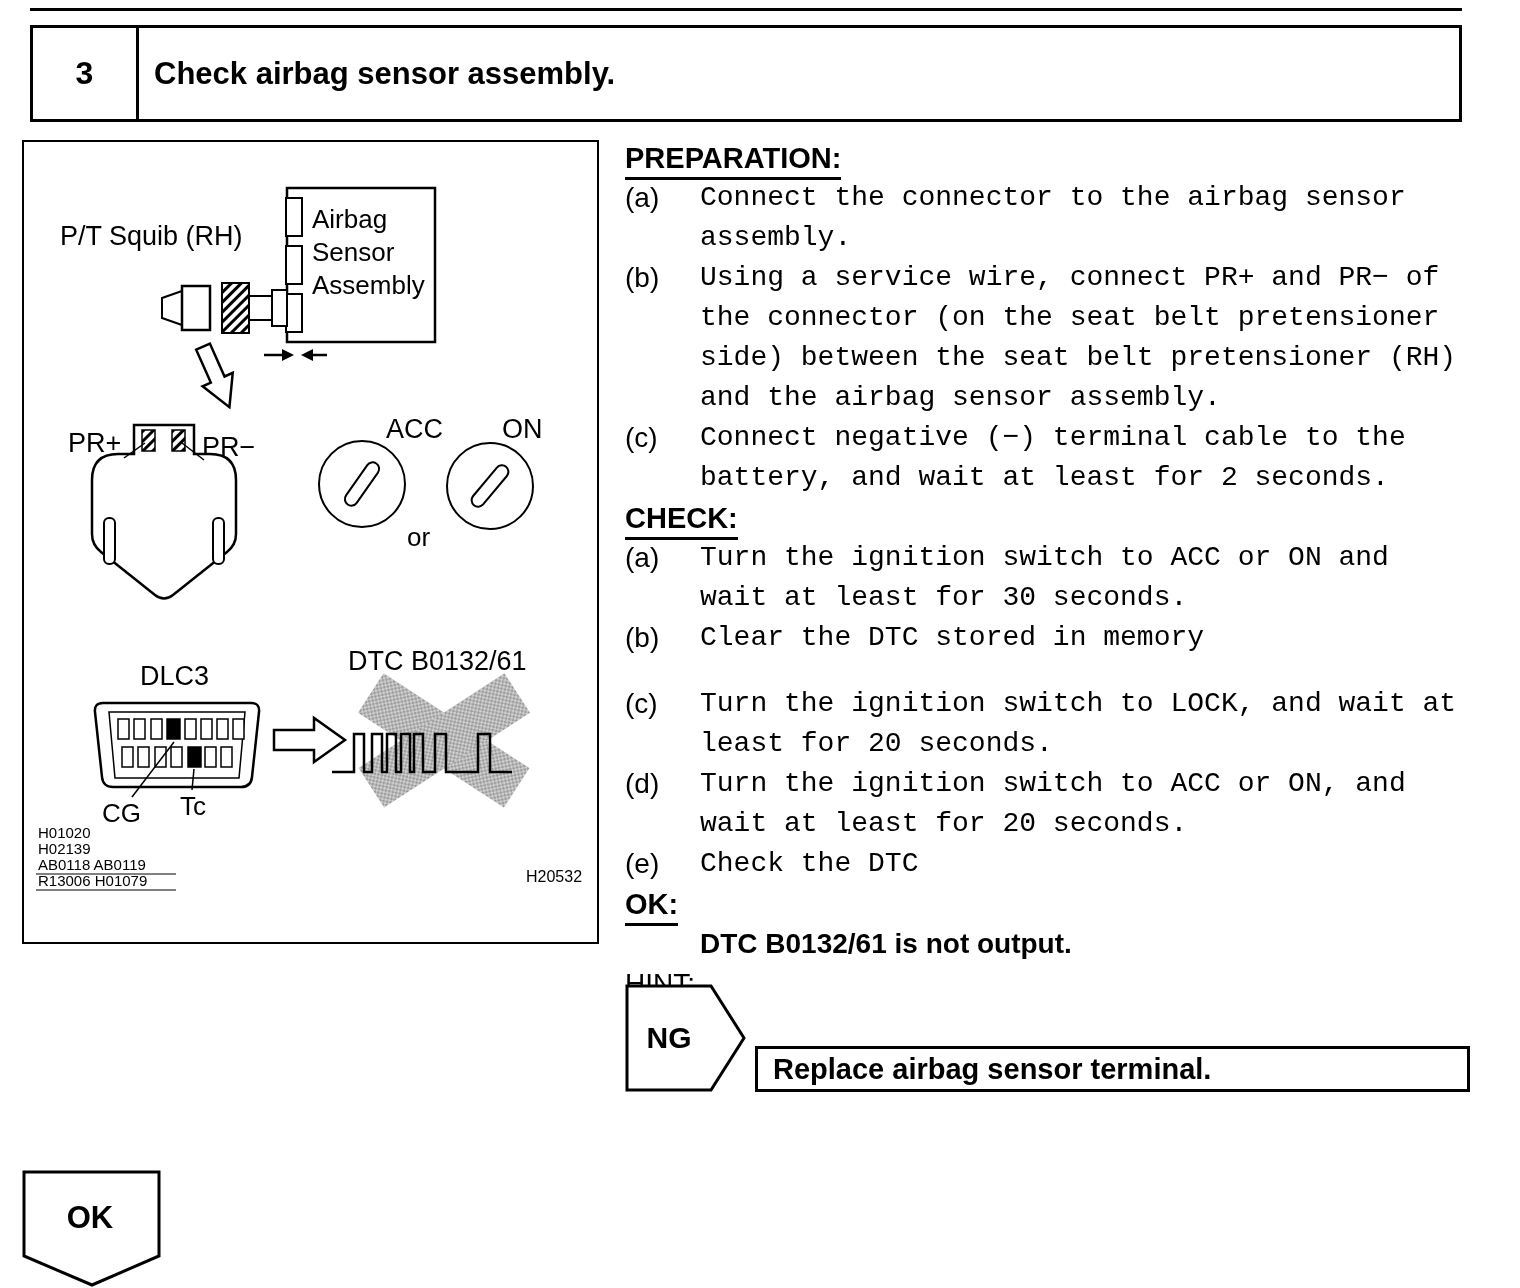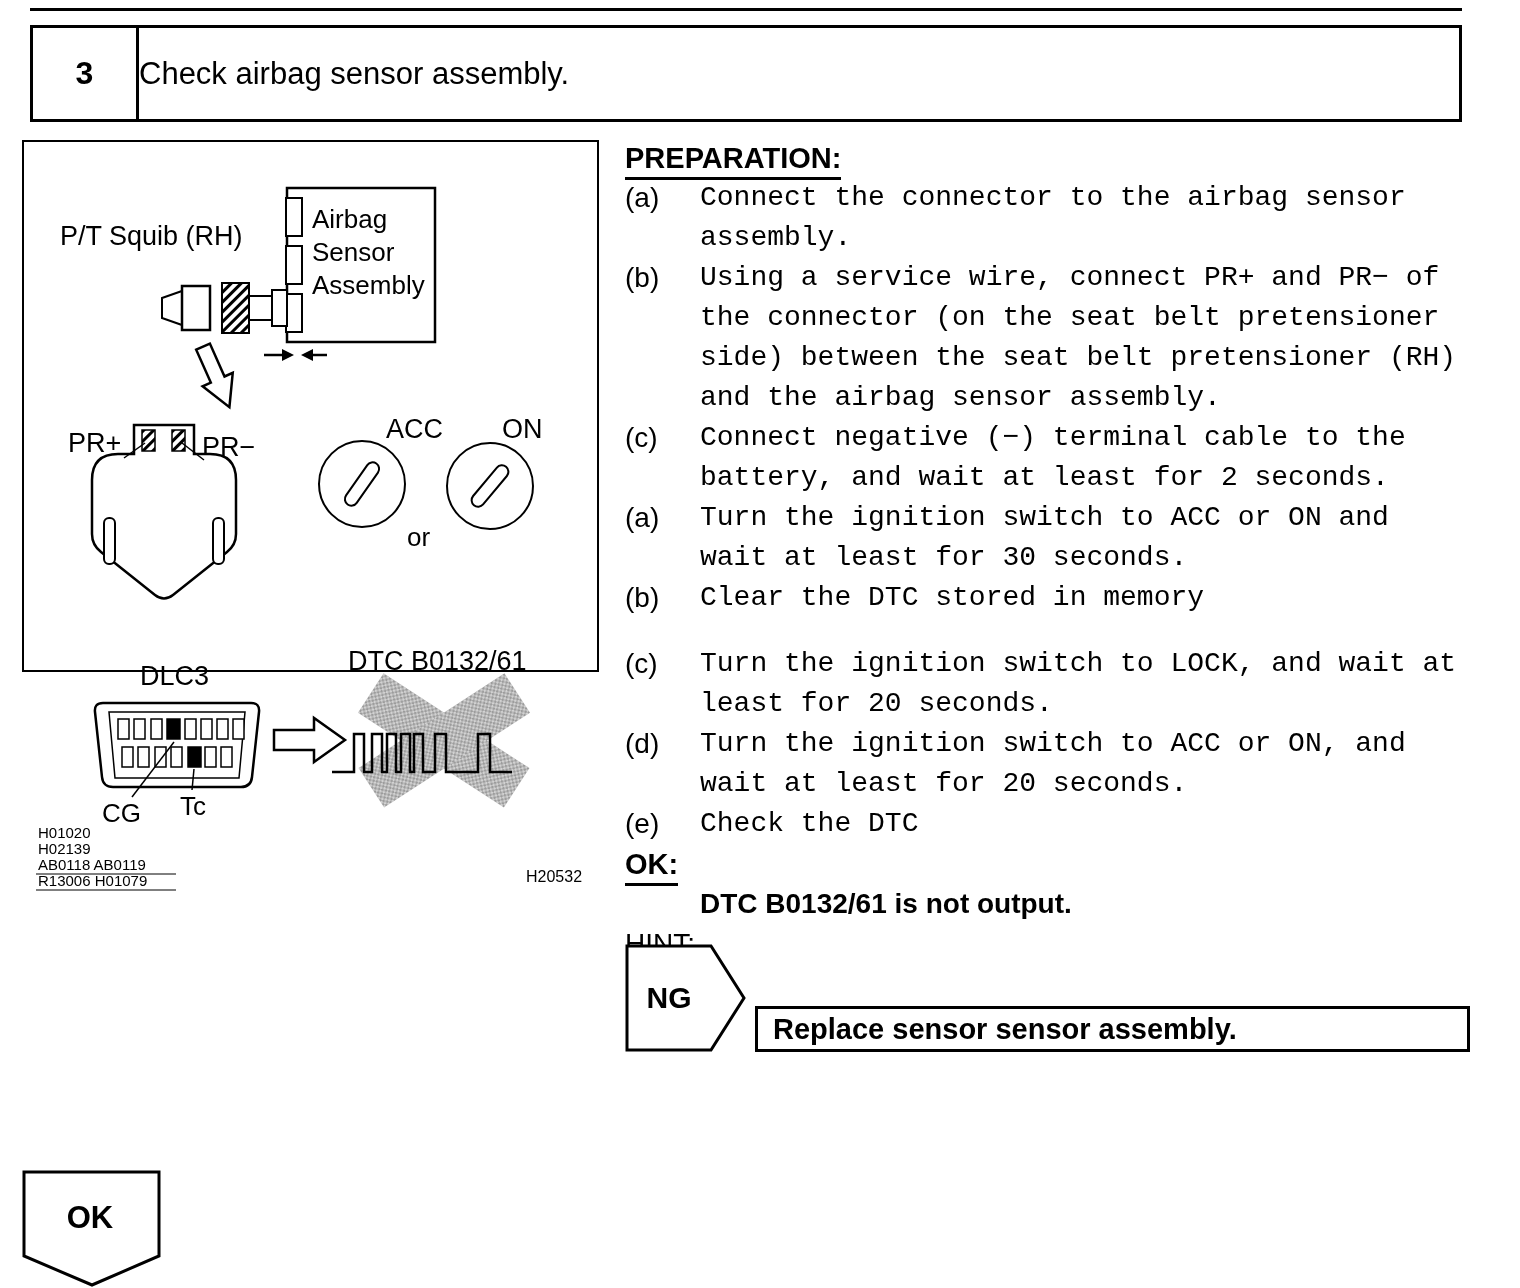--- a/index.html
+++ b/index.html
@@ -19,25 +19,25 @@
     width: 1432px; height: 97px;
     border: 3px solid #000; display: flex;
   }
   .step-cell {
     width: 106px; border-right: 3px solid #000;
     display: flex; align-items: center; justify-content: center;
     font-weight: bold; font-size: 32px;
   }
   .title-cell {
     flex: 1; display: flex; align-items: center;
-    font-weight: normal; font-size: 31px;
+    padding-left: 15px; font-weight: bold; font-size: 31px;
   }
   .figure-box {
     position: absolute; left: 22px; top: 140px;
-    width: 577px; height: 532px; border: 2px solid #000;
+    width: 577px; height: 804px; border: 2px solid #000;
   }
   .figure-box svg.fig { width: 573px; height: 750px; display: block; }
   svg text { font-family: "Liberation Sans", sans-serif; fill: #000; }
 
   .content {
     position: absolute; left: 625px; top: 138px; width: 845px;
     font-size: 28px; line-height: 40px;
   }
   .sec-heading { font-weight: bold; font-size: 29px; line-height: 40px; }
   .sec-heading .u { border-bottom: 3px solid #000; padding-bottom: 3px; }
@@ -192,20 +192,21 @@
   </div>
   <div class="item">
     <span class="lbl">(b)</span>
     <span class="txt">Using a service wire, connect PR+ and PR− of the connector (on the seat belt pretensioner side) between the seat belt pretensioner (RH) and the airbag sensor assembly.</span>
   </div>
   <div class="item">
     <span class="lbl">(c)</span>
     <span class="txt">Connect negative (−) terminal cable to the battery, and wait at least for 2 seconds.</span>
   </div>
 
+  <div class="sec-heading"><span class="u">CHECK:</span></div>
   <div class="item">
     <span class="lbl">(a)</span>
     <span class="txt">Turn the ignition switch to ACC or ON and wait at least for 30 seconds.</span>
   </div>
   <div class="item">
     <span class="lbl">(b)</span>
     <span class="txt">Clear the DTC stored in memory</span>
   </div>
   <div class="item gap-top">
     <span class="lbl">(c)</span>
@@ -224,21 +225,21 @@
   <div class="ok-line">DTC B0132/61 is not output.</div>
 
   <div class="plain-heading">HINT:</div>
 
   <div class="ng-row">
     <svg width="122" height="108" viewBox="0 0 122 108">
       <polygon points="2,2 86,2 119,54 86,106 2,106" fill="#fff" stroke="#000" stroke-width="3"></polygon>
       <text x="44" y="64" font-size="30" font-weight="bold" text-anchor="middle">NG</text>
     </svg>
     <div class="ng-box">
-      <span>Replace sensor sensor assembly.</span>
+      <span>Replace airbag sensor terminal.</span>
     </div>
   </div>
 
 </div>
 
 <svg class="ok-arrow" width="140" height="118" viewBox="0 0 140 118">
   <polygon points="2,2 137,2 137,86 70,115 2,86" fill="#fff" stroke="#000" stroke-width="3"></polygon>
   <text x="68" y="58" font-size="31" font-weight="bold" text-anchor="middle">OK</text>
 </svg>
 

